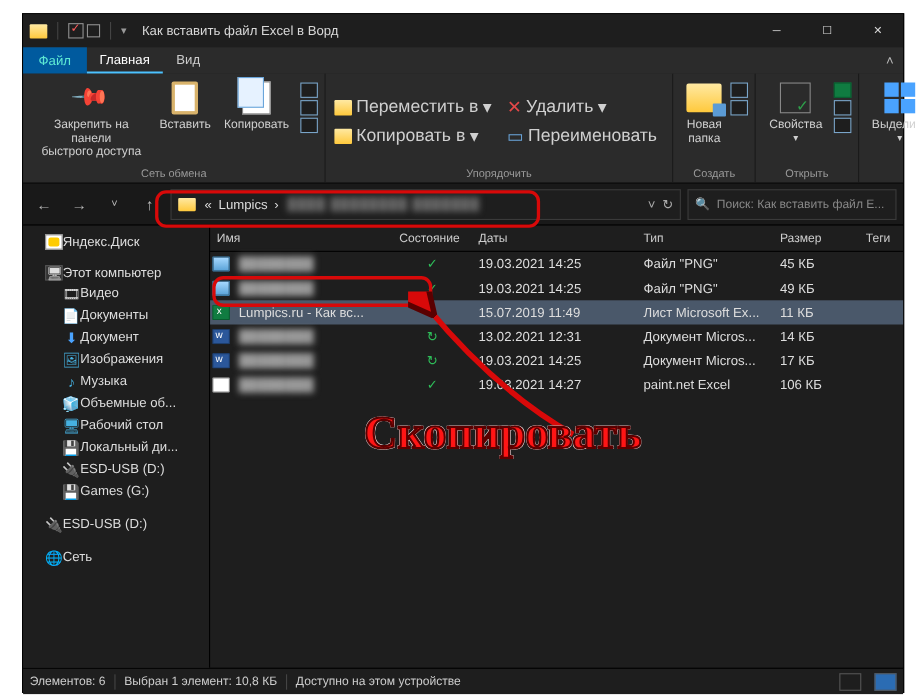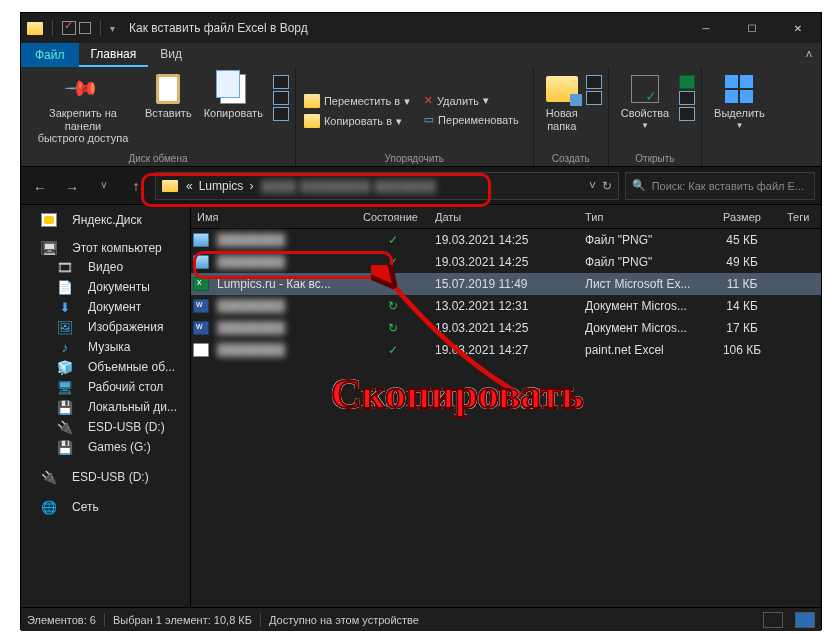--- a/index.html
+++ b/index.html
@@ -26,21 +26,21 @@
   .rt-spacer { flex: 1; }
   .rt-caret { width: 24px; display: flex; align-items: center; justify-content: center; color: #bbb; }
 
   
   .ribbon { height: 100px; background: #2b2b2b; border-bottom: 1px solid #000; display: flex; position: relative; }
   .rgrp { display: flex; flex-direction: column; padding: 4px 6px 0 6px; border-right: 1px solid #1a1a1a; }
   .rgrp-body { display: flex; flex: 1; }
   .rgrp-label { font-size: 10px; color: #9a9a9a; text-align: center; padding: 2px 0; }
   .rbtn { display: flex; flex-direction: column; align-items: center; justify-content: flex-start; padding: 2px 6px; font-size: 11px; color: #d0d0d0; text-align: center; line-height: 1.15; }
   .rbtn .ico-lg { width: 32px; height: 32px; margin-bottom: 2px; display: flex; align-items: center; justify-content: center; }
-  .rbtn-row { display: flex; align-items: center; gap: 4px; font-size: 11px; color: #d0d0d0; padding: 1px 2px; white-space: nowrap; }
+  .rbtn-row { display: flex; align-items: center; gap: 4px; font-size: 16px; color: #d0d0d0; padding: 1px 2px; white-space: nowrap; }
 
   .pin-ico { font-size: 22px; color: #888; transform: rotate(45deg); }
   .copy-ico { width: 26px; height: 30px; background: #fff; border: 1px solid #888; position: relative; }
   .copy-ico::before { content: ""; position: absolute; left: -5px; top: -5px; width: 22px; height: 26px; background: #e6f2ff; border: 1px solid #6aa5da; }
   .paste-ico { width: 24px; height: 30px; background: #d9b36b; border-radius: 2px; position: relative; }
   .paste-ico::before { content: ""; position: absolute; left: 3px; top: 3px; width: 18px; height: 24px; background: #fff; }
   .mini-stack { display: flex; flex-direction: column; gap: 2px; padding-top: 4px; padding-left: 4px; }
   .mini-ico { width: 16px; height: 14px; border: 1px solid #7aa5c9; background: #1e1e1e; }
   .newfolder-ico { width: 32px; height: 26px; background: linear-gradient(#ffe9a2,#ffc93c); border-radius: 2px; position: relative; }
   .newfolder-ico::after { content: ""; position: absolute; right: -4px; bottom: -4px; width: 12px; height: 12px; background: #5b9bd5; border-radius: 1px; }
@@ -55,35 +55,35 @@
   .addr { flex: 1; height: 28px; background: #1e1e1e; border: 1px solid #3a3a3a; display: flex; align-items: center; padding: 0 6px; gap: 8px; font-size: 12px; }
   .addr .folder-ico { width: 16px; height: 12px; }
   .addr-crumbs { display:flex; align-items:center; gap:6px; color:#ddd; }
   .addr-bad { flex:1; font-size:11px; color:#666; filter: blur(3px); letter-spacing:1px; }
   .addr-ctrls { display:flex; gap:6px; color:#aaa; }
   .search { width: 190px; height: 28px; background: #1e1e1e; border: 1px solid #3a3a3a; display: flex; align-items: center; padding: 0 6px; font-size: 11px; color: #888; gap:6px; }
 
   
   .main { display: flex; height: 402px; background: #1e1e1e; }
   .tree { width: 182px; background: #1e1e1e; border-right: 1px solid #000; overflow: hidden; padding-top: 6px; }
-  .tree-item { display: flex; align-items: center; gap: 15px; padding: 2px 8px 2px 20px; font-size: 12px; color: #ddd; white-space: nowrap; }
+  .tree-item { display: flex; align-items: flex-start; gap: 0; padding: 2px 8px 2px 20px; font-size: 12px; color: #ddd; white-space: nowrap; }
   .tree-item.sub { padding-left: 36px; }
   .tree-item .ti-ico { width: 16px; height: 16px; display:flex; align-items:center; justify-content:center; font-size:13px; }
   .sep-row { height: 10px; }
 
   .files { flex: 1; position: relative; display:flex; flex-direction:column;}
   .cols { display: flex; font-size: 11px; color: #ccc; border-bottom: 1px solid #000; height: 24px; align-items:center; }
   .cols > div { padding: 0 6px; }
-  .c-name { width: 166px; } .c-state { width: 72px; } .c-date { width: 150px; } .c-type { width: 124px; } .c-size { width: 78px; text-align:center; } .c-tags { width: 40px; }
+  .c-name { width: 166px; } .c-state { width: 72px; } .c-date { width: 150px; } .c-type { width: 124px; } .c-size { width: 78px; text-align:left; } .c-tags { width: 40px; }
 
   .row { display:flex; align-items:center; height:22px; font-size:12px; color:#ddd; }
   .row > div { padding: 0 6px; white-space:nowrap; overflow:hidden; text-overflow:ellipsis; }
   .row.sel { background: #4a586a; }
   .r-ico { width: 20px; display:flex; justify-content:center; padding:0 !important;}
-  .r-name { width: 146px; } .r-state { width: 72px; text-align:center; color:#2ebd59; } .r-date { width: 150px; } .r-type { width: 124px; } .r-size { width: 78px; text-align:center; }
+  .r-name { width: 146px; } .r-state { width: 72px; text-align:center; color:#2ebd59; } .r-date { width: 150px; } .r-type { width: 124px; } .r-size { width: 78px; text-align:left; }
 
   .blur-text { filter: blur(3px); color:#9a9a9a; }
 
   
   .status { height: 24px; background: #1e1e1e; border-top: 1px solid #000; display:flex; align-items:center; font-size: 11px; color:#ccc; padding: 0 6px; gap:8px;}
   .status-sep { width:1px; height:14px; background:#444; }
   .status-spacer { flex:1; }
   .status-view { width:20px; height:16px; border:1px solid #555; margin-left:4px; }
 
   
@@ -154,21 +154,21 @@
               <span class="copy-ico"></span>
             </div>
           <span>Копировать</span>
         </div>
         <div class="mini-stack">
           <span class="mini-ico"></span>
           <span class="mini-ico"></span>
           <span class="mini-ico"></span>
         </div>
       </div>
-      <div class="rgrp-label">Диск обмена</div>
+      <div class="rgrp-label">Сеть обмена</div>
     </div>
 
     <div class="rgrp">
       <div class="rgrp-body" style="flex-direction:column; gap:2px; justify-content:center; padding-right:6px;">
         <div style="display:flex; gap:10px;">
           <div style="display:flex; flex-direction:column; gap:4px;">
             <div class="rbtn-row">
                 <span class="file-ico" style="background:linear-gradient(#ffe9a2,#ffc93c)"></span>
                 <span>Переместить в</span>
                 <span>▾</span>

